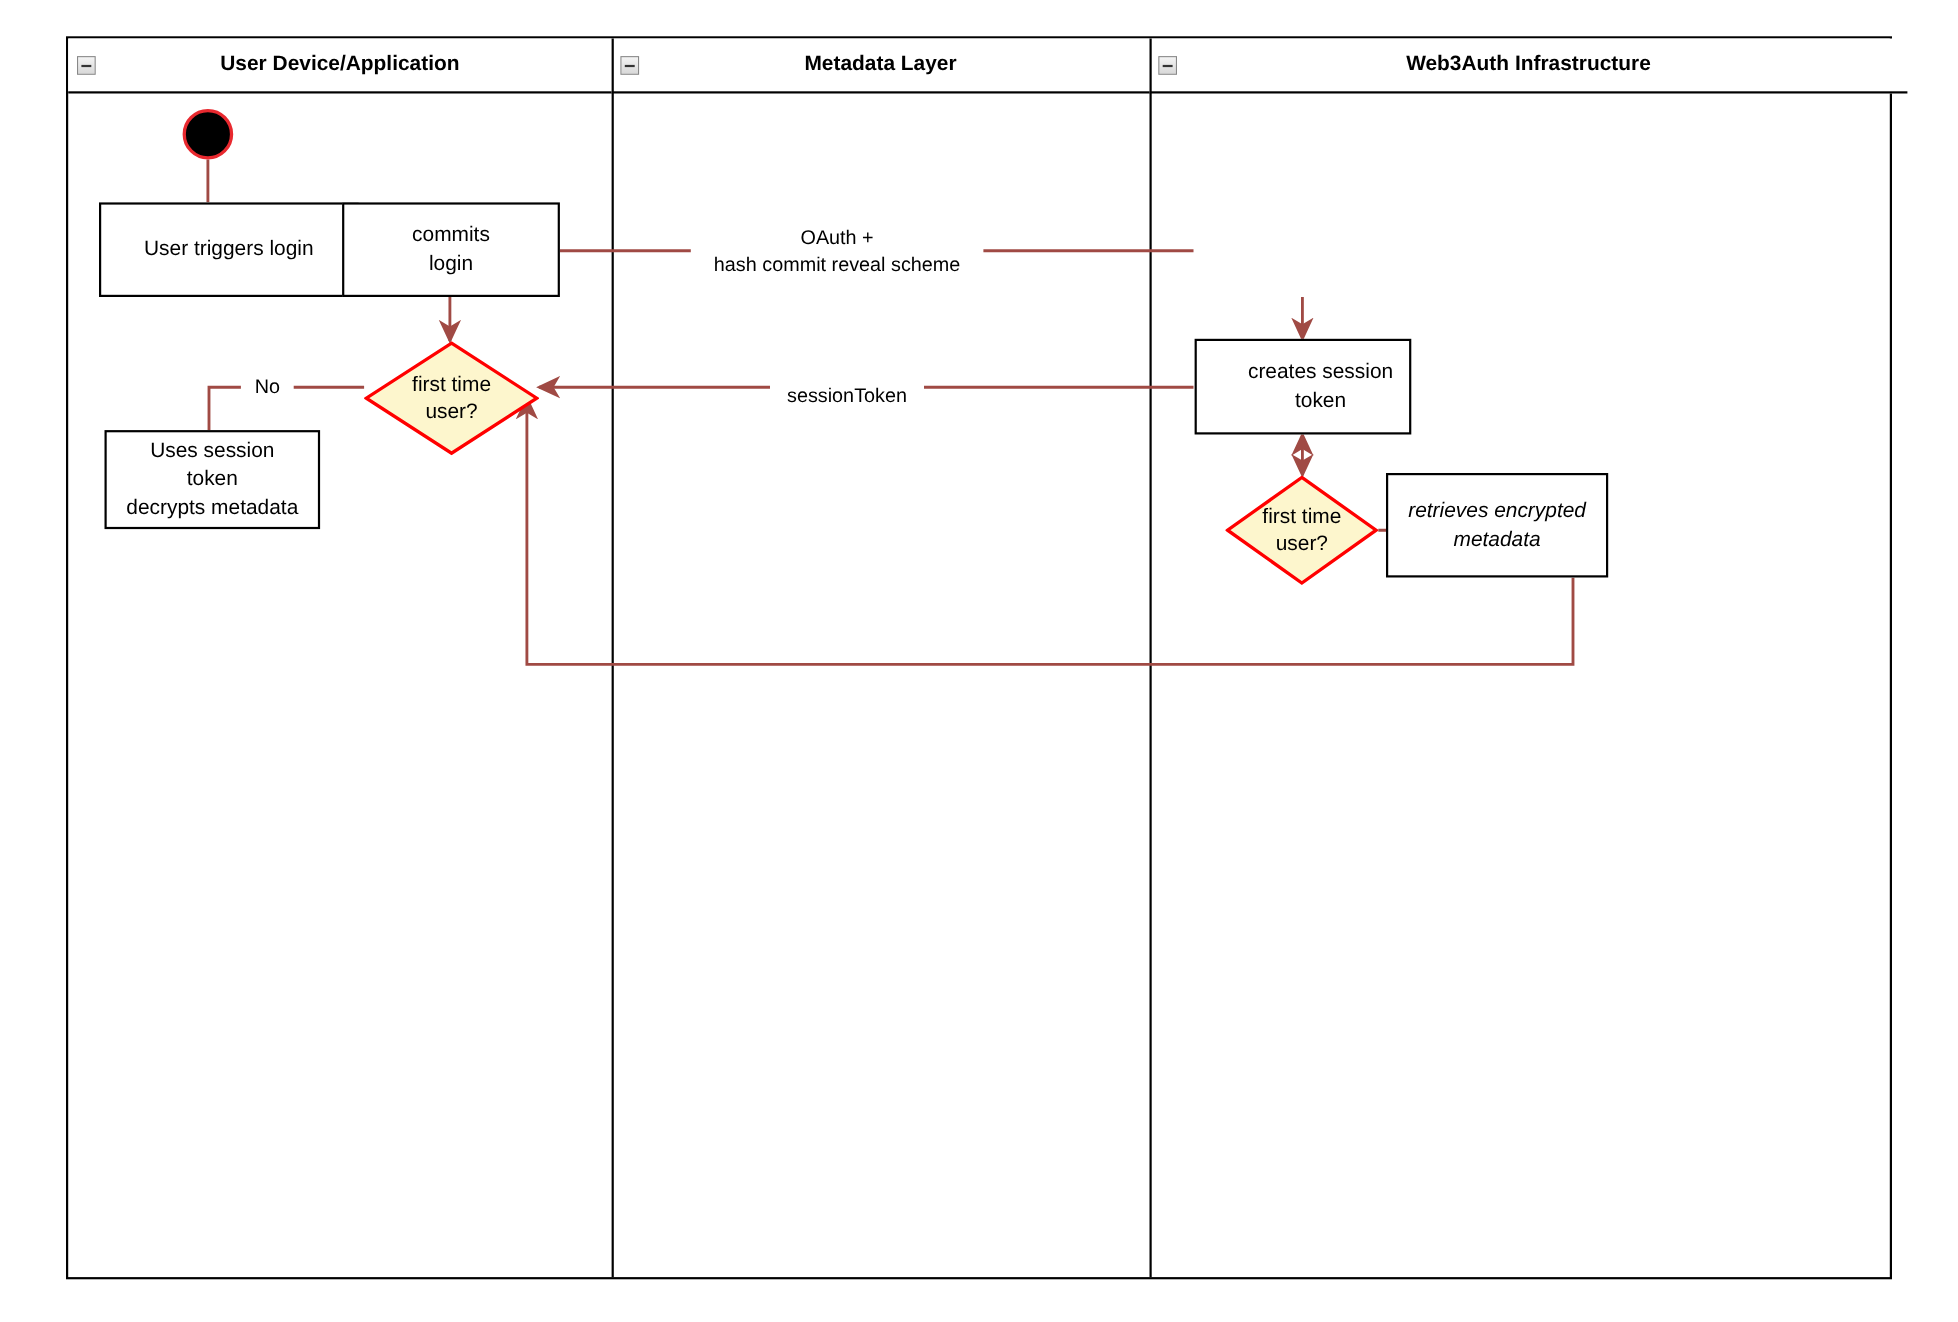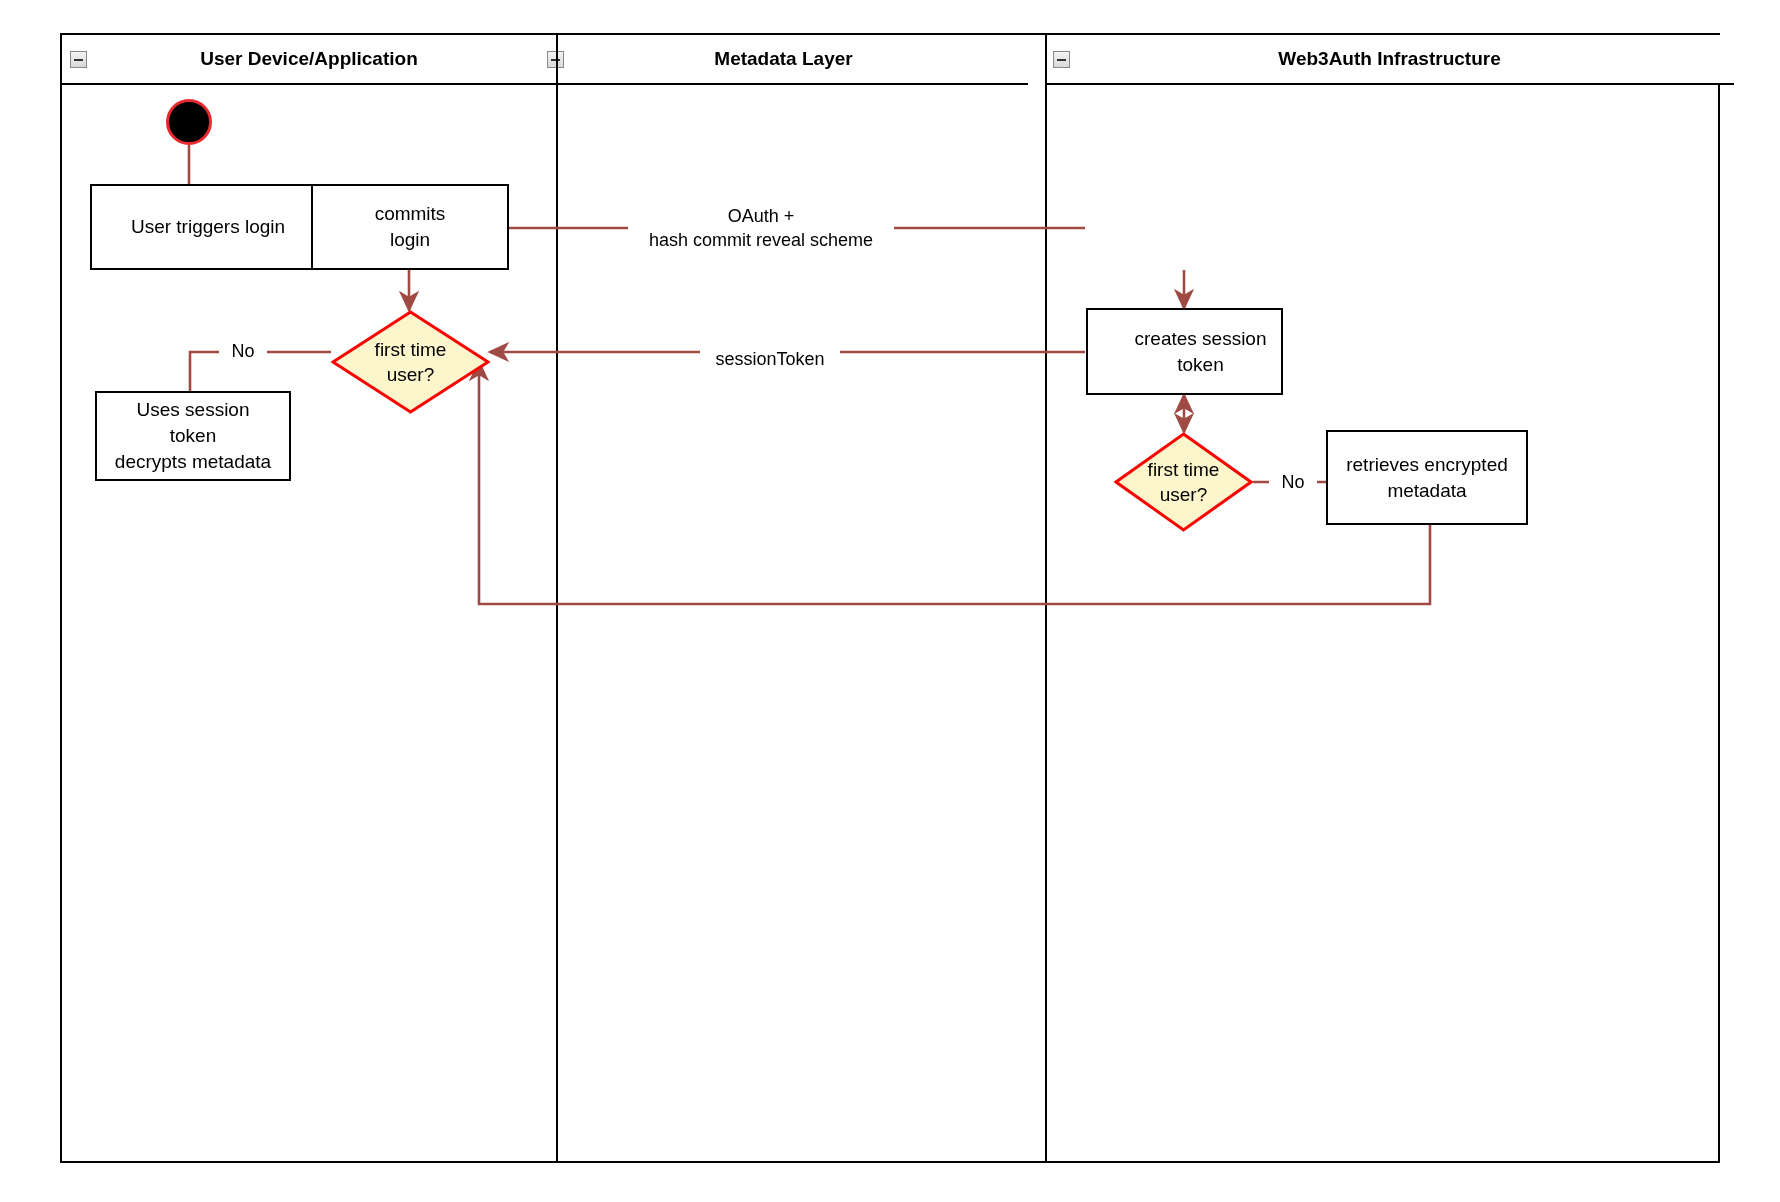--- a/index.html
+++ b/index.html
@@ -144,21 +144,21 @@
 
 <div id="canvas">
 
   <div class="pool">
 
     <div class="lane-header" style="left:0px; width:494px;">
       <span class="collapse-icon"></span>
       <span>User Device/Application</span>
     </div>
 
-    <div class="lane-header" style="left:477px; width:489px;">
+    <div class="lane-header" style="left:494px; width:489px;">
       <span class="collapse-icon"></span>
       <span>Metadata Layer</span>
     </div>
 
     <div class="lane-header" style="left:983px; width:689px;">
       <span class="collapse-icon"></span>
       <span>Web3Auth Infrastructure</span>
     </div>
 
     <div class="lane-divider" style="left:494px;"></div>
@@ -233,21 +233,21 @@
   </div>
 
   <div class="diamond" style="left:1114px; top:432px; width:139px; height:100px;">
     <svg width="139" height="100" viewBox="0 0 139 100">
       <polygon points="69.5,2 137,50 69.5,98 2,50" fill="#fdf6cd" stroke="#ff0000" stroke-width="3"></polygon>
     </svg>
     <div class="dtext">first time
 user?</div>
   </div>
 
-  <div class="node" style="left:1326px; top:430px; width:202px; height:95px;">
+  <div class="node" style="left:1260px; top:430px; width:202px; height:95px;font-style:italic;">
     <span>retrieves encrypted
 metadata</span>
   </div>
 
   <div class="edge-label" style="left:628px; top:204px; width:258px;">OAuth +
 hash commit reveal scheme</div>
 
   <div class="edge-label" style="left:700px; top:347px; width:132px;">sessionToken</div>
 
   <div class="edge-label" style="left:219px; top:339px; width:40px;">No</div>

